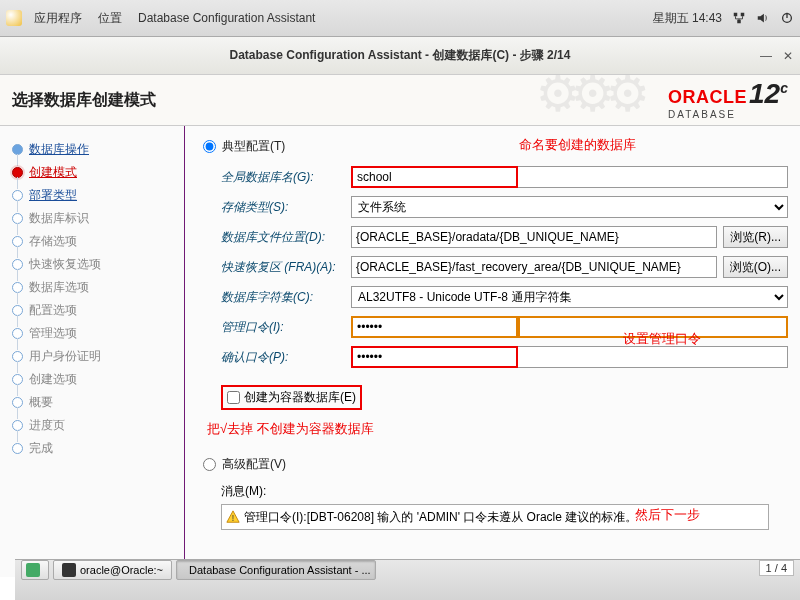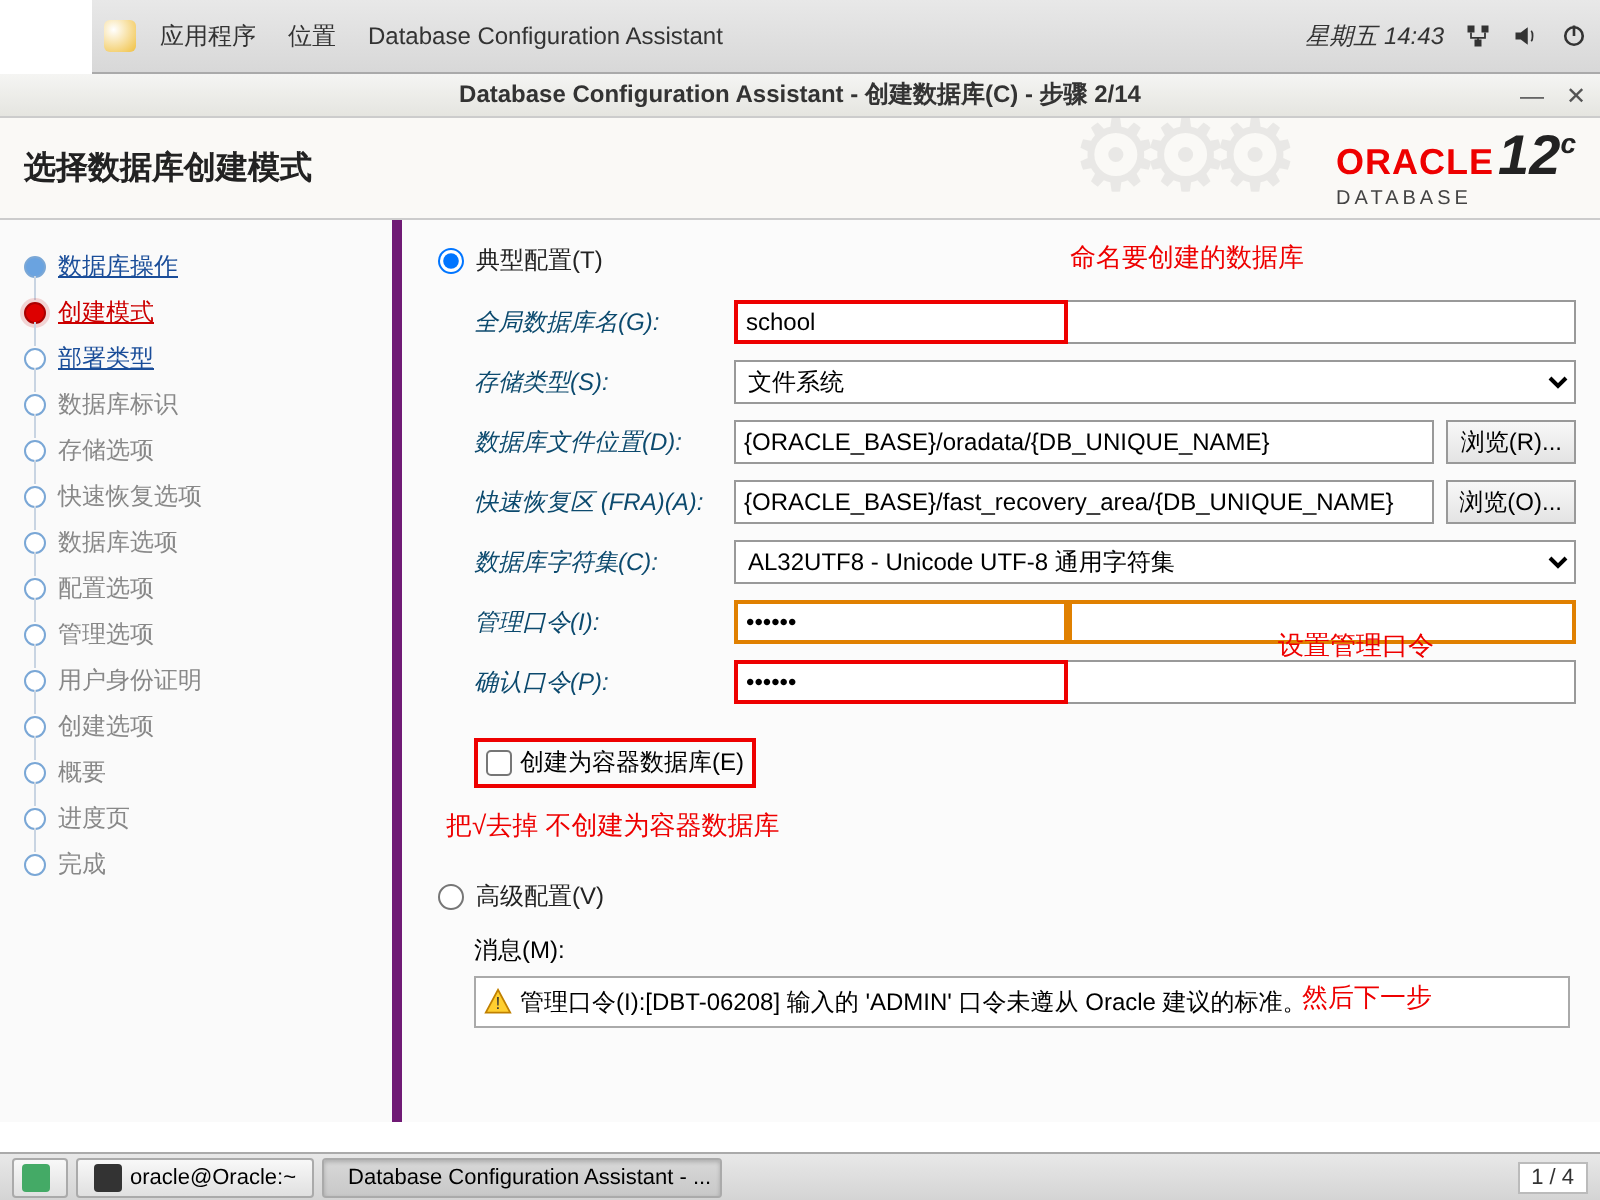--- a/index.html
+++ b/index.html
@@ -1,38 +1,38 @@
 <!DOCTYPE html>
 <html><head>
 <meta charset="utf-8">
 <style>
 * { box-sizing: border-box; margin: 0; padding: 0; }
 body { font-family: "Microsoft YaHei", Arial, sans-serif; font-size: 12px; background: #fff; width: 800px; height: 600px; overflow: hidden; position: relative; }
 
-.top-panel { height: 14px; background: linear-gradient(#e8e8e8,#d8d8d8); border-bottom: 1px solid #aaa; display: flex; align-items: center; padding: 18px 6px; color: #333; margin-left: 46px; }
+.top-panel { height: 14px; background: linear-gradient(#e8e8e8,#d8d8d8); border-bottom: 1px solid #aaa; display: flex; align-items: center; padding: 18px 6px; color: #333; }
 .top-panel .app-icon { width: 16px; height: 16px; background: radial-gradient(circle at 30% 30%, #fff,#f0c040); border-radius: 3px; margin-right: 4px; }
 .top-panel .menu { margin: 0 8px; }
-.top-panel .right { margin-left: auto; display: flex; align-items: center; gap: 10px; font-style: italic; }
+.top-panel .right { margin-left: auto; display: flex; align-items: center; gap: 10px; }
 .tray-icon { width: 14px; height: 14px; display: inline-block; }
 
-.window-title { height: 22px; background: linear-gradient(#f5f5f3,#e5e5e0); display: flex; align-items: center; justify-content: center; position: relative; color: #333; font-weight: bold; border-bottom: 1px solid #ccc; }
+.window-title { height: 38px; background: linear-gradient(#f5f5f3,#e5e5e0); display: flex; align-items: center; justify-content: center; position: relative; color: #333; font-weight: bold; border-bottom: 1px solid #ccc; }
 .window-title .win-btns { position: absolute; right: 6px; display: flex; gap: 10px; font-weight: normal; }
 .win-btn { width: 12px; text-align: center; color: #555; }
 
 .banner { height: 51px; background: #faf9f6; display: flex; align-items: center; padding: 0 12px; border-bottom: 1px solid #ccc; position: relative; overflow: hidden; }
 .banner .title { font-size: 16px; font-weight: bold; color: #222; }
 .banner .gears { position: absolute; right: 160px; top: -10px; opacity: 0.08; font-size: 50px; letter-spacing: -10px; color: #333; }
 .banner .logo { margin-left: auto; line-height: 1; }
 .logo .oracle { color: #e00; font-weight: bold; font-size: 18px; letter-spacing: 0.5px; }
 .logo .db { color: #444; font-size: 10px; letter-spacing: 2px; }
 .logo .ver { font-size: 28px; font-weight: bold; color: #222; margin-left: 2px; font-style: italic; }
 .logo .ver sup { font-size: 14px; vertical-align: super; }
 
 .body { display: flex; height: 451px; }
-.sidebar { width: 201px; background: #fafafa; border-right: 5px solid #701a75; padding: 12px 0 0 8px; }
+.sidebar { width: 185px; background: #fafafa; border-right: 1px solid #701a75; padding: 12px 0 0 8px; }
 .side-item { display: flex; align-items: center; height: 23px; padding-left: 4px; position: relative; }
 .side-bullet { width: 11px; height: 11px; border: 1px solid #7aa7d6; border-radius: 50%; margin-right: 6px; background: #fff; flex-shrink: 0; }
 .side-item.active .side-bullet { background: #d00; border-color: #a00; box-shadow: 0 0 0 2px rgba(200,0,0,0.15); }
 .side-item.done .side-bullet { background: #6aa3e0; }
 .side-item .label { color: #888; }
 .side-item.link .label { color: #1a4d99; text-decoration: underline; }
 .side-item.active .label { color: #c00; text-decoration: underline; }
 .side-line { position: absolute; left: 9px; top: 16px; width: 1px; height: 12px; background: #c8d4e2; }
 
 .content { flex: 1; padding: 12px 12px 0 18px; overflow-y: auto; background: #fbfbfb; position: relative; }
@@ -49,21 +49,21 @@
 .redbox { border: 2px solid #e00; }
 .hl-orange { border: 2px solid #e08000 !important; }
 .annotation { color: #e00; position: absolute; font-size: 13px; font-weight: normal; pointer-events: none; }
 
 .chk-row { margin: 10px 0 4px 18px; display: flex; align-items: center; }
 .chk-row input { margin-right: 4px; }
 
 .msg-box { margin: 4px 0 0 18px; border: 1px solid #aaa; background: #fff; height: 26px; display: flex; align-items: center; padding: 0 4px; gap: 4px; width: 548px; overflow: hidden; }
 .warn-icon { width: 14px; height: 14px; }
 
-.bottom-panel { position: absolute; bottom: 0; left: 0; right: 0; height: 24px; background: linear-gradient(#e8e8e8,#d4d4d4); border-top: 1px solid #aaa; display: flex; align-items: center; padding: 0 6px; }
+.bottom-panel { position: absolute; bottom: 0; left: 15px; right: 0; height: 41px; background: linear-gradient(#e8e8e8,#d4d4d4); border-top: 1px solid #aaa; display: flex; align-items: flex-start; padding: 0 6px; }
 .task-btn { height: 20px; border: 1px solid #aaa; background: linear-gradient(#f8f8f8,#e0e0e0); border-radius: 2px; display: flex; align-items: center; padding: 0 8px; margin-right: 4px; font-size: 11px; max-width: 200px; overflow: hidden; white-space: nowrap; }
 .task-btn.active { background: linear-gradient(#d8d8d8,#c8c8c8); box-shadow: inset 0 1px 2px rgba(0,0,0,0.2); }
 .task-btn .ico { width: 14px; height: 14px; margin-right: 4px; background: #333; border-radius: 2px; }
 .java-ico { background: linear-gradient(#fff,#f0a030); }
 .pager { margin-left: auto; font-size: 11px; color: #333; border: 1px solid #bbb; padding: 1px 6px; background: #fff; }
 </style>
 </head>
 <body>
 
 <div class="top-panel">

